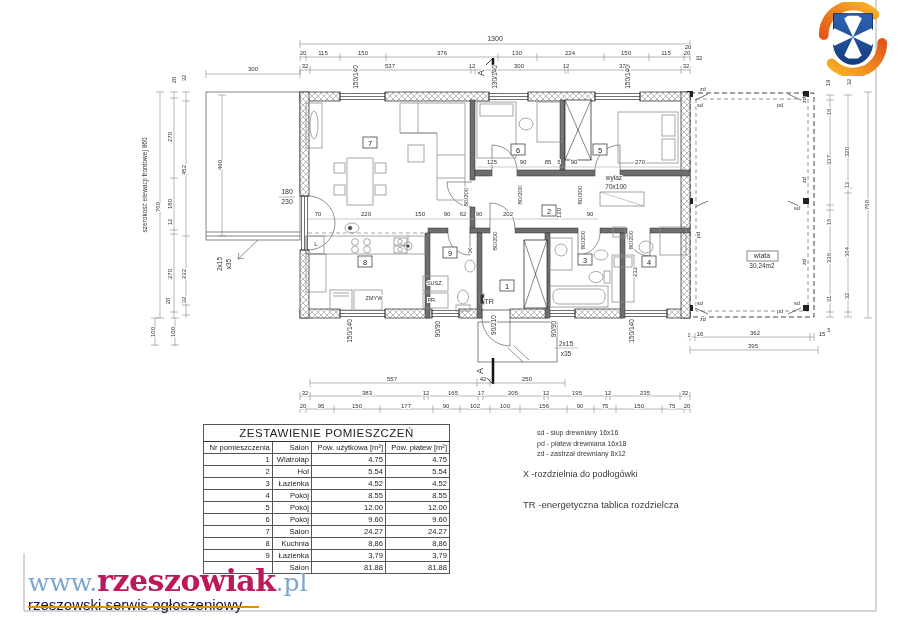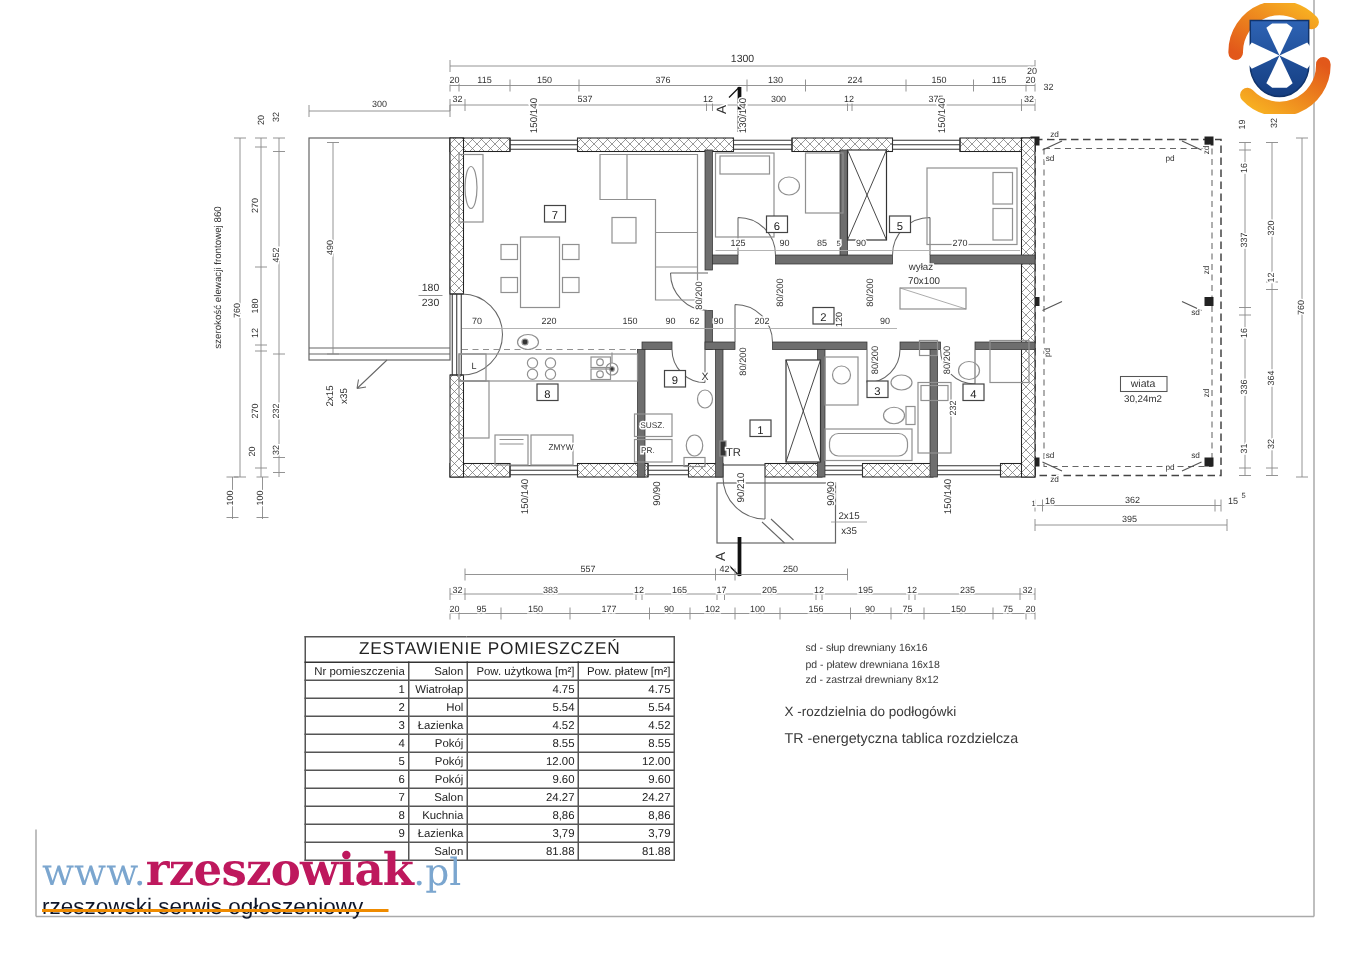--- a/index.html
+++ b/index.html
@@ -12,21 +12,21 @@
   #schedule{position:absolute;left:203px;top:424px;width:247px;border:1.4px solid #333;
             border-collapse:collapse;background:#fff;}
   #schedule .ttl{border-bottom:1px solid #333;text-align:center;font-size:11.5px;
                  letter-spacing:.5px;padding:2px 0;color:#222;}
   #schedule th,#schedule td{border:1px solid #555;font-size:7.6px;font-weight:normal;
                  color:#222;text-align:right;padding:1px 2px;height:9px;}
   
   #legend{position:absolute;left:523px;top:428px;color:#3a3a3a;}
   #legend .small{font-size:7px;line-height:10.5px;margin-left:14px;}
   #legend .mid{font-size:9px;margin-top:9px;}
-  #legend .big{font-size:9.5px;margin-top:8px;}
+  #legend .big{font-size:9.5px;margin-top:20px;}
   
   #sitelogo{position:absolute;left:28px;top:563px;}
   #sitelogo .row1{display:flex;align-items:baseline;font-family:"DejaVu Serif",serif;justify-content:flex-end;}
   #sitelogo .www,#sitelogo .tld{font-size:25px;color:#7ba6cf;}
   #sitelogo .name{font-size:30px;font-weight:bold;color:#be185d;letter-spacing:-.5px;}
   #sitelogo .tag{font-size:15px;color:#0f172a;margin-top:-2px;font-family:"Liberation Sans",sans-serif;}
   #orange-rule{position:absolute;left:28px;top:606px;width:231px;height:2px;background:#ef8b00;}
   #crest{position:absolute;left:816px;top:2px;width:74px;height:74px;}
 </style>
 </head>

